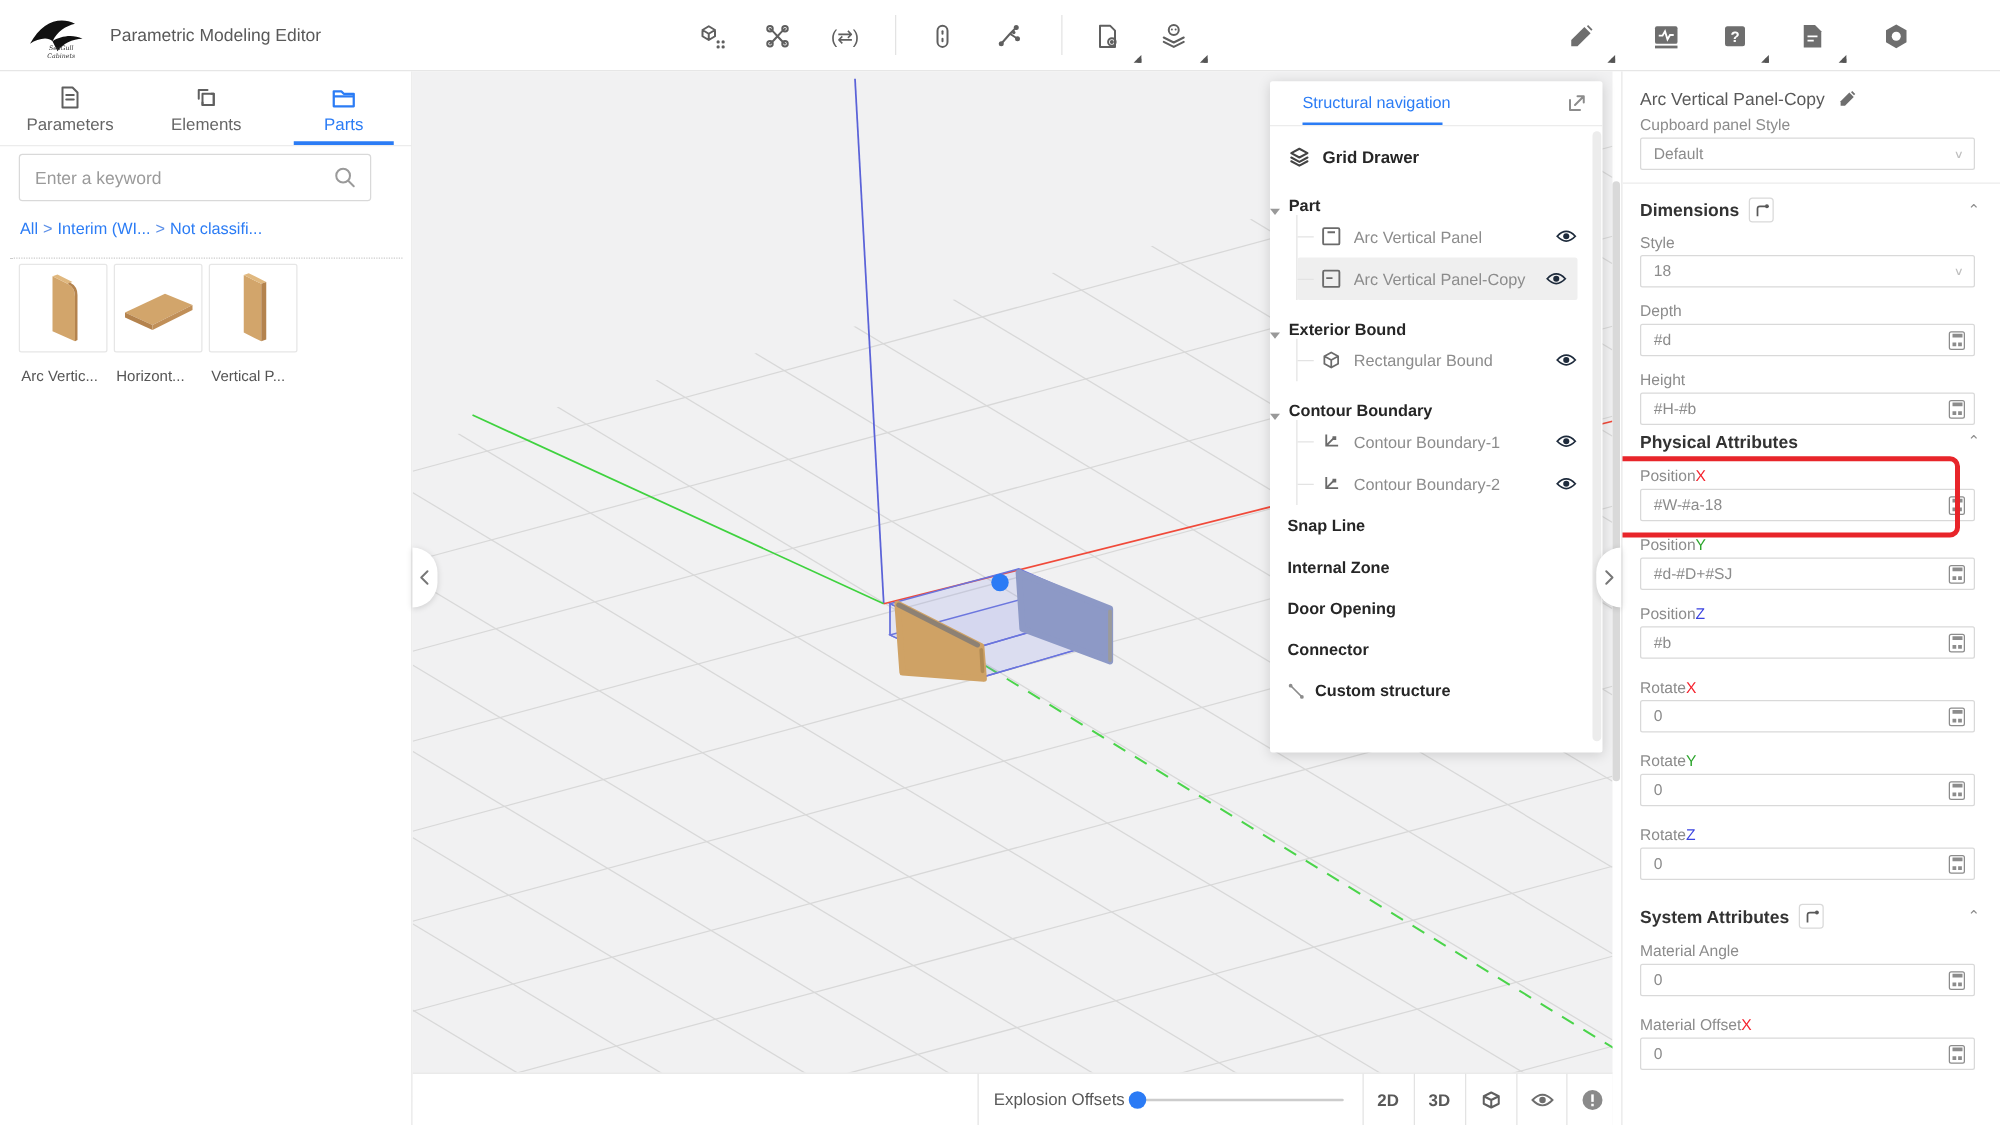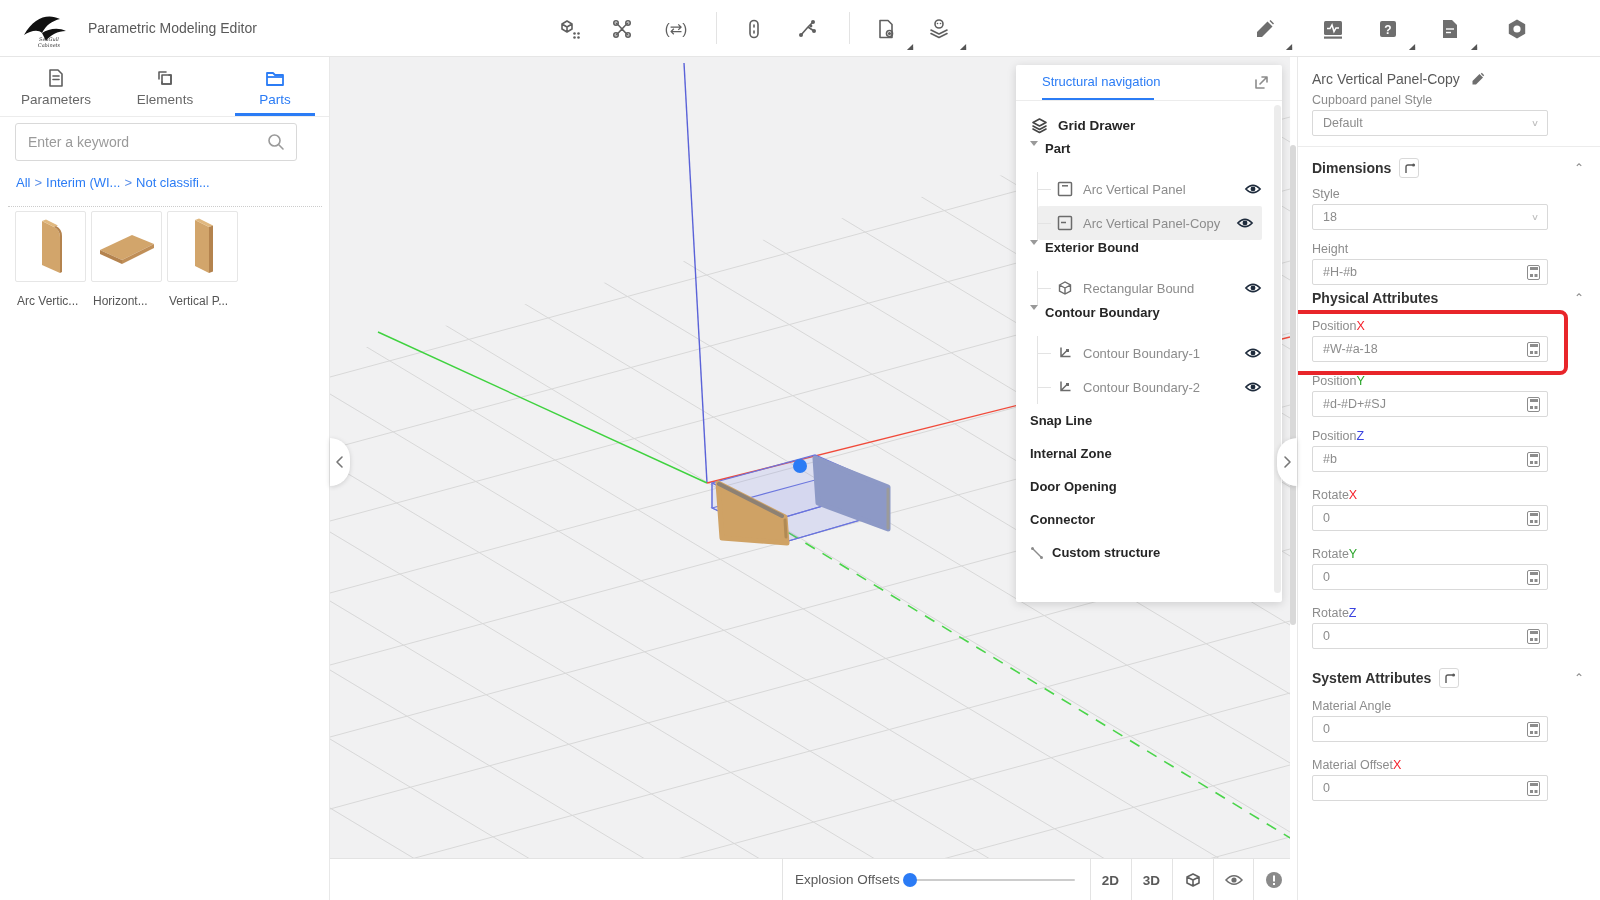--- a/index.html
+++ b/index.html
@@ -64,21 +64,21 @@
   
   #navpanel { position:absolute; left:1016px; top:65px; width:266px; height:537px; background:#fff; z-index:10;
               box-shadow:0 2px 10px rgba(0,0,0,.15); border-radius:2px; }
   #navpanel-header { position:relative; height:36px; border-bottom:1px solid #ececec; }
   #navpanel-title { position:absolute; left:26px; top:9px; font-size:13px; color:#2b7cf5; cursor:pointer; }
   #navpanel-title-underline { position:absolute; left:26px; top:33px; width:112px; height:2px; background:#2b7cf5; }
   #navpanel-expand { position:absolute; right:12px; top:9px; width:16px; height:16px; cursor:pointer; }
   #navtree { position:relative; padding-top:8px; height:492px; overflow:hidden; }
   .tree-root { display:flex; align-items:center; height:32px; padding-left:15px; cursor:pointer; }
   .tree-root .lbl { font-size:13.5px; font-weight:bold; color:#262626; margin-left:10px; }
-  .tree-group { display:flex; align-items:flex-start; height:31px; padding-left:14px; cursor:pointer; }
+  .tree-group { display:flex; align-items:flex-end; height:31px; cursor:pointer; }
   .tree-group .tri { width:0; height:0; border-left:4px solid transparent; border-right:4px solid transparent;
                      border-top:5px solid #999; margin-right:7px; }
   .tree-group .lbl, .tree-section .lbl { font-size:13px; font-weight:bold; color:#262626; }
   .group-children { margin-left:21px; border-left:1px solid #e3e3e3; }
   .tree-item { position:relative; display:flex; align-items:center; height:34px; padding-left:19px; cursor:pointer; }
   .tree-item::before { content:""; position:absolute; left:0; top:17px; width:13px; height:1px; background:#e3e3e3; }
   .tree-item .iic { width:16px; height:16px; margin-right:10px; flex:none; }
   .tree-item .lbl { font-size:13px; color:#8c8c8c; flex:1; white-space:nowrap; overflow:hidden; }
   .tree-item .eye { width:18px; height:14px; margin-right:20px; flex:none; cursor:pointer; }
   .tree-item.selected { background:#efefef; border-radius:2px; margin-right:20px; }
@@ -89,21 +89,21 @@
   
   #propspanel { position:absolute; left:1297px; top:57px; width:303px; height:843px; background:#fff;
                 border-left:1px solid #e8e8e8; z-index:9; padding:10px 14px 0 14px; overflow:hidden; }
   #props-scrollbar { position:absolute; left:1290px; top:145px; width:6px; height:480px; background:#d9d9d9;
                      border-radius:3px; z-index:11; }
   #props-title-row { display:flex; align-items:center; height:24px; }
   #props-title { font-size:14px; color:#595959; }
   #props-title-edit { width:16px; height:16px; margin-left:10px; cursor:pointer; }
   .field-label { margin-top:2px; font-size:12.5px; color:#8c8c8c; height:17px; }
   .axis-x { color:#f5222d; } .axis-y { color:#2ca52c; } .axis-z { color:#3b43e0; }
-  .sel-box, .inp-box { width:236px; height:26px; border:1px solid #d9d9d9; border-radius:2px; display:flex;
+  .sel-box, .inp-box { width:268px; height:26px; border:1px solid #d9d9d9; border-radius:2px; display:flex;
                        align-items:center; background:#fff; cursor:pointer; }
   .sel-box .val { flex:1; margin-left:10px; font-size:12.5px; color:#8c8c8c; }
   .sel-box .chev { margin-right:8px; color:#bfbfbf; font-size:11px; transform:scaleY(.8); }
   .inp-box input { flex:1; border:none; outline:none; margin-left:10px; font-size:12.5px; color:#8c8c8c; width:180px;
                    font-family:"Liberation Sans", sans-serif; background:transparent; }
   .calc-ic { width:13px; height:15px; border:1.4px solid #8c8c8c; border-radius:2px; margin-right:7px; position:relative; flex:none;}
   .calc-ic::before { content:""; position:absolute; left:1.5px; top:1.5px; right:1.5px; height:3px; background:#8c8c8c; }
   .calc-ic::after { content:""; position:absolute; left:1.5px; bottom:1.5px; width:3px; height:3px; background:#8c8c8c;
                     box-shadow:4.5px 0 #8c8c8c; }
   .props-divider { margin-top:10px; margin-left:-14px; width:303px; height:1px; background:#ececec; }
@@ -567,20 +567,27 @@
   </div>
 
   <div class="fgroup" style="margin-top:6px">
     <div class="field-label">Style</div>
     <div class="sel-box">
       <span class="val">18</span>
       <span class="chev">∨</span>
     </div>
   </div>
   <div class="fgroup">
+    <div class="field-label">Depth</div>
+    <div class="inp-box">
+      <input value="#d" style="">
+      <span class="calc-ic"></span>
+    </div>
+  </div>
+  <div class="fgroup">
     <div class="field-label">Height</div>
     <div class="inp-box">
       <input value="#H-#b" style="">
       <span class="calc-ic"></span>
     </div>
   </div>
 
   <div class="section-head" style="margin-top:0">
     <span class="stitle">Physical Attributes</span>
     <span class="collapse">⌃</span>

